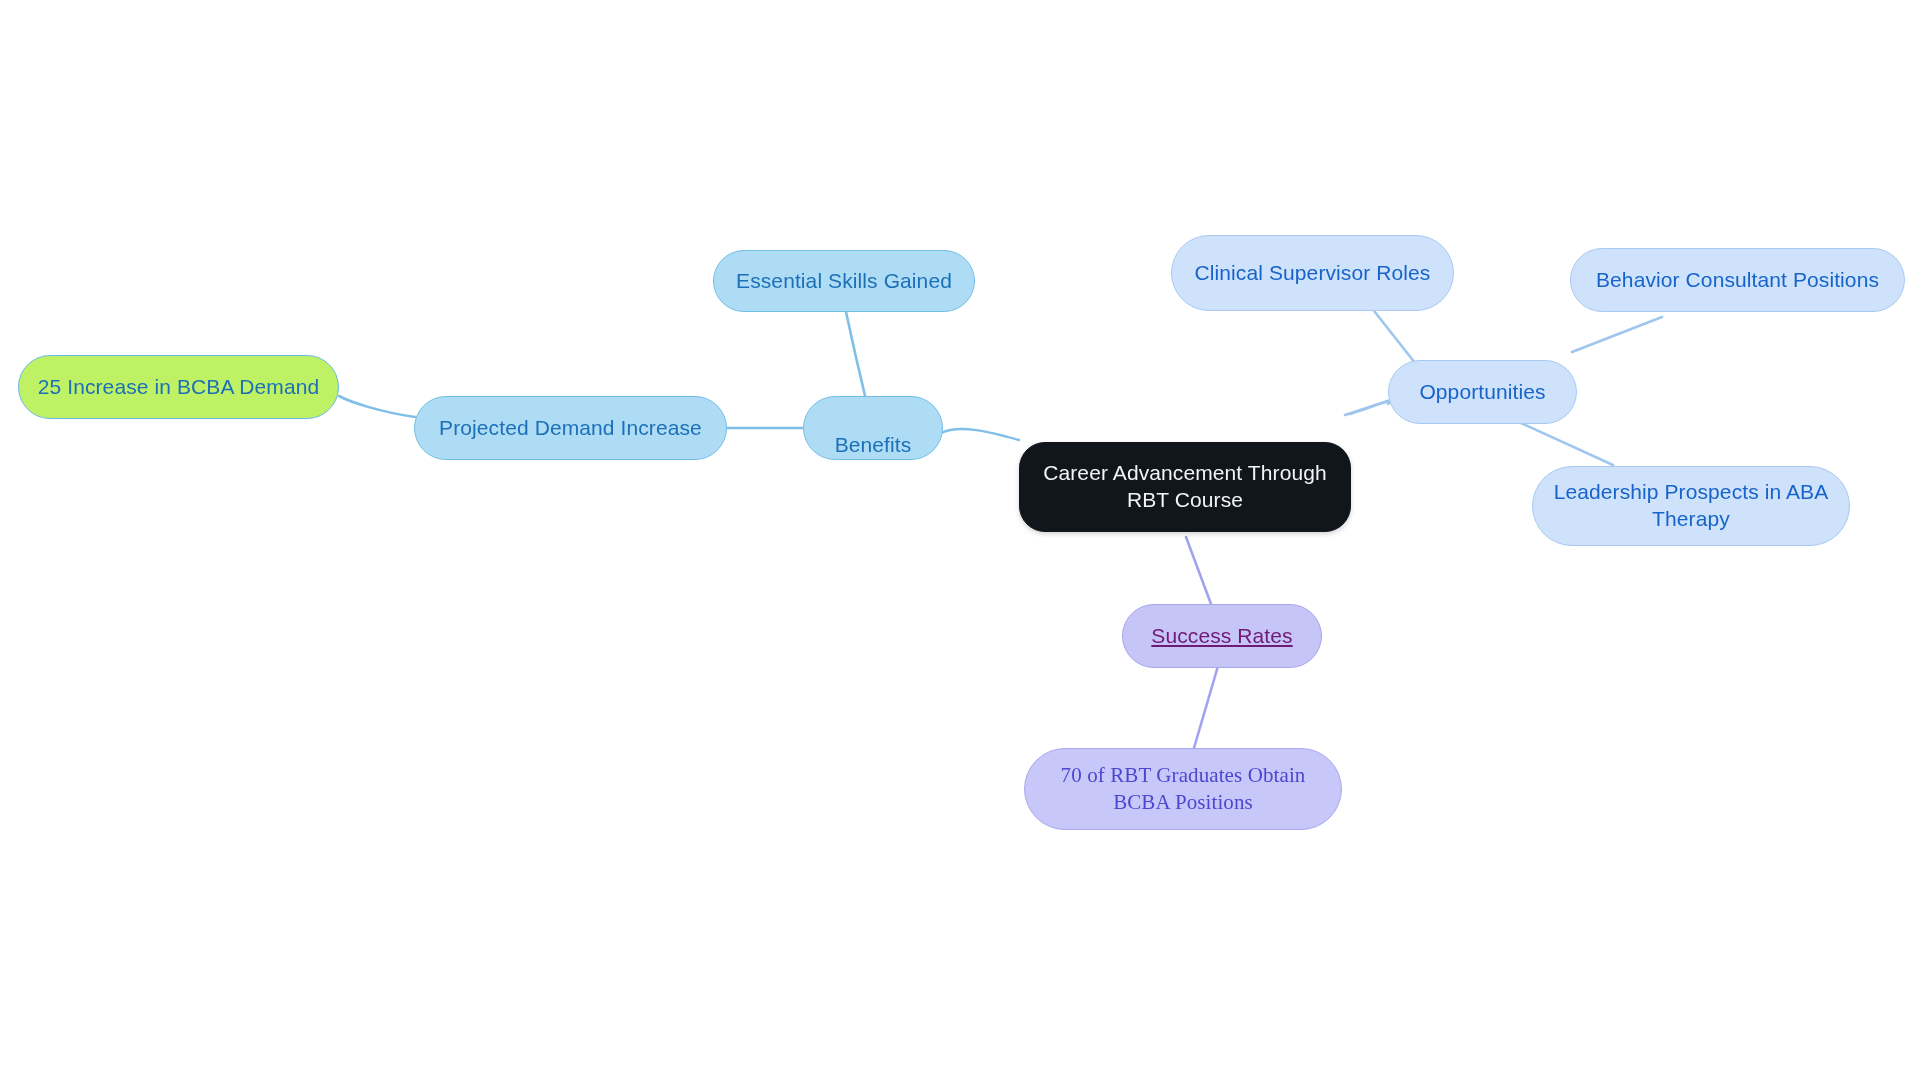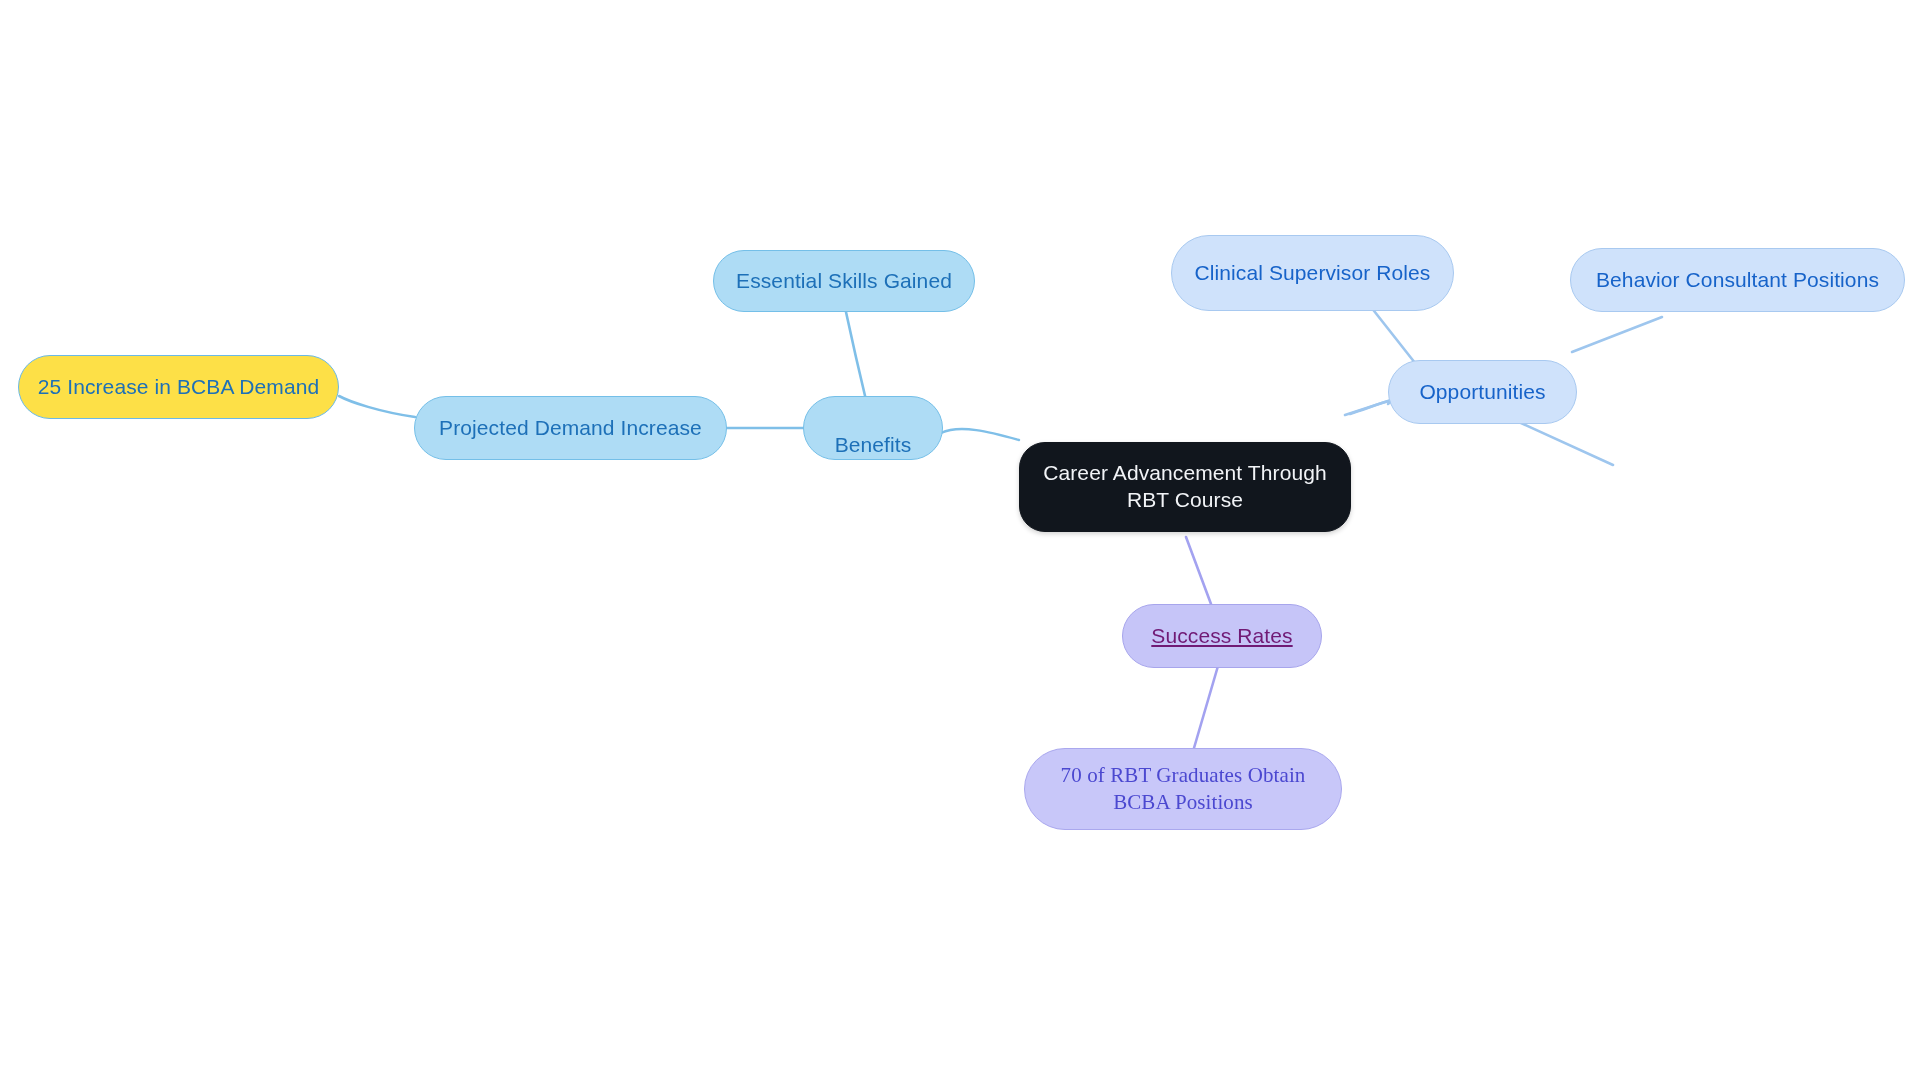--- a/index.html
+++ b/index.html
@@ -58,21 +58,21 @@
     box-shadow: 0 2px 5px rgba(0,0,0,0.18);
   }
   
   .node-blue-mid {
     background: #aedcf5;
     border-color: #74bfe8;
     color: #1d70b8;
     font-size: 21px;
   }
   .node-blue-mid-deep {
-    background: #fde047;
+    background: #bef264;
     border-color: #6bb9e6;
     color: #1d70b8;
     font-size: 21px;
   }
   
   .node-blue-pale {
     background: #cfe2fb;
     border-color: #a8c9f0;
     color: #1763c9;
     font-size: 21px;
@@ -147,20 +147,24 @@
   </div>
 
   <div class="mm-node node-blue-pale" style="left:1171px; top:235px; width:283px; height:76px;">
     <span class="mm-label">Clinical Supervisor Roles</span>
   </div>
 
   <div class="mm-node node-blue-pale" style="left:1570px; top:248px; width:335px; height:64px;justify-content:center;">
     <span class="mm-label">Behavior Consultant Positions</span>
   </div>
 
+  <div class="mm-node node-blue-pale" style="left:1532px; top:466px; width:318px; height:80px;">
+    <span class="mm-label">Leadership Prospects in ABA
+Therapy</span>
+  </div>
 
   <div class="mm-node node-purple" style="left:1122px; top:604px; width:200px; height:64px;">
     <span class="mm-label">Success Rates</span>
   </div>
 
   <div class="mm-node node-purple-pale" style="left:1024px; top:748px; width:318px; height:82px;font-family:Liberation Serif, serif;">
     <span class="mm-label">70 of RBT Graduates Obtain
 BCBA Positions</span>
   </div>
 

